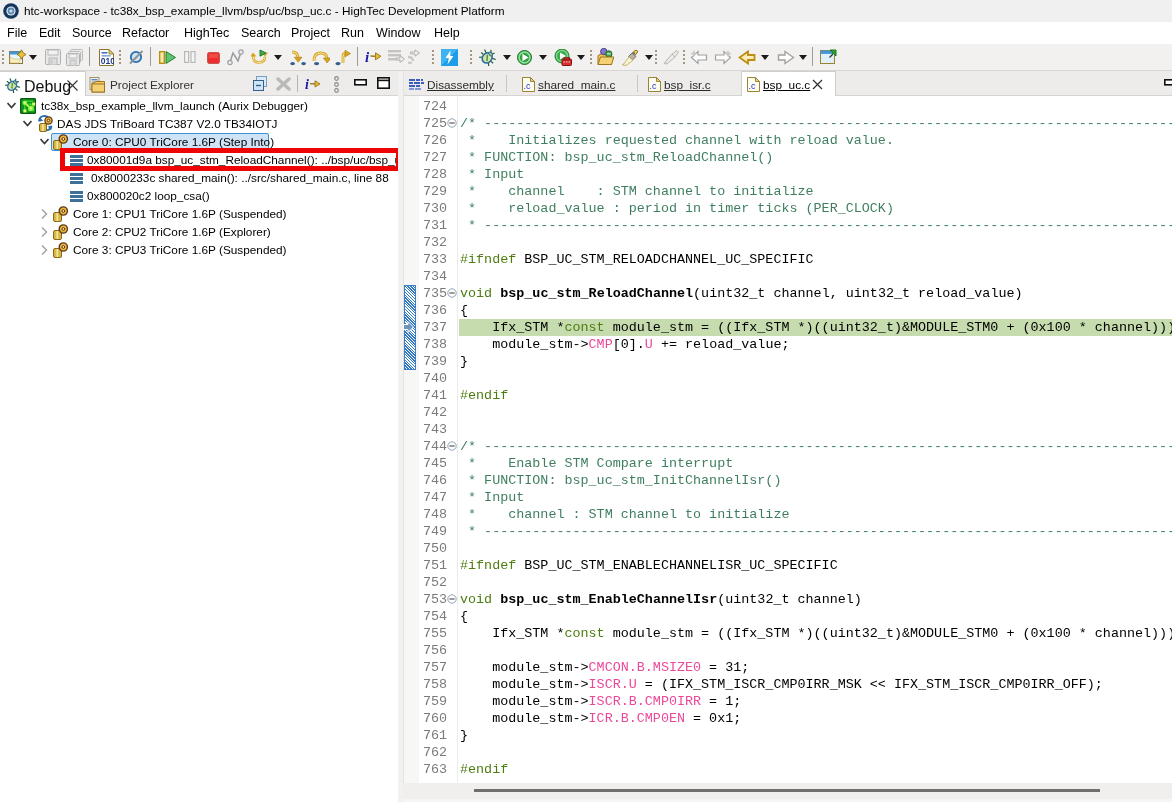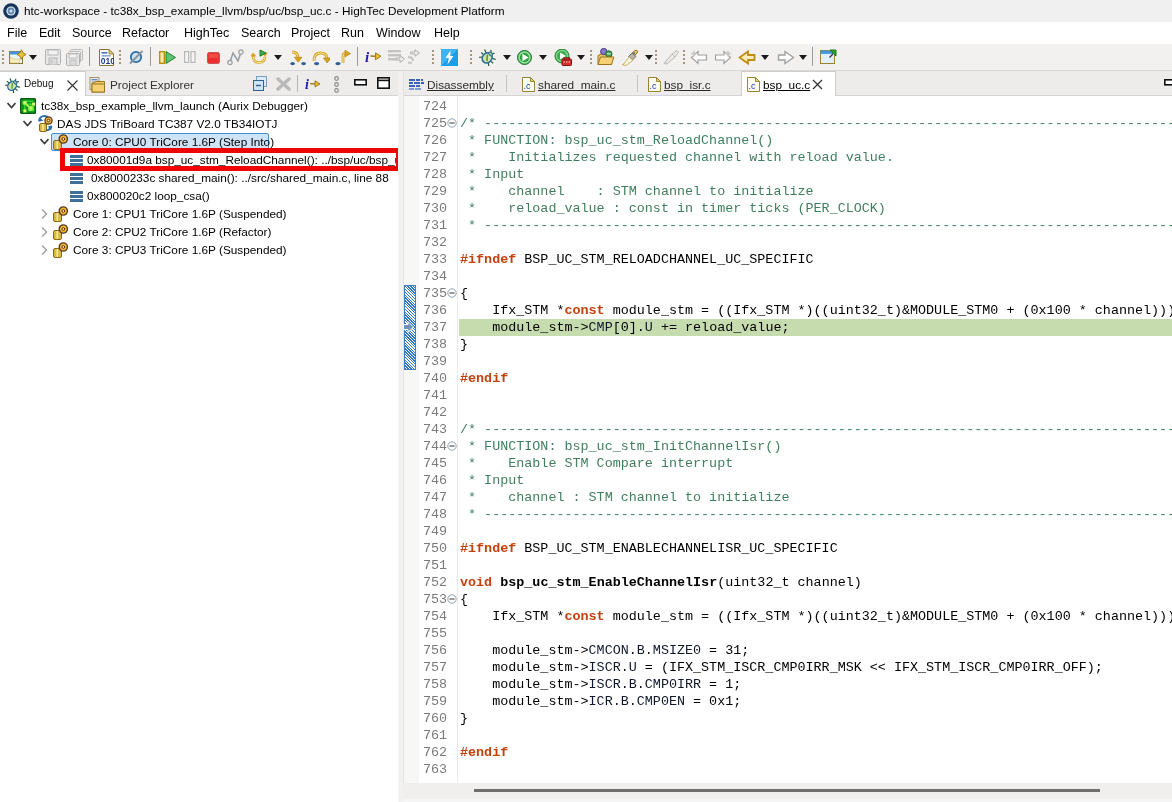--- a/index.html
+++ b/index.html
@@ -14,21 +14,21 @@
 #toolbar { left:0; top:44px; width:1172px; height:27px; background:#f2f1ef; }
 .sep { position:absolute; top:3px; width:1px; height:19px; background:#9b9b9b; }
 .grip { position:absolute; top:6px; width:2px; height:15px;
   background:repeating-linear-gradient(to bottom,#a39782 0 2px,transparent 2px 4px); }
 .dd { position:absolute; top:11px; width:0; height:0; border-left:4px solid transparent; border-right:4px solid transparent; border-top:5px solid #1c1c1c; }
 .ico { position:absolute; top:5px; }
 #topline { left:0; top:70px; width:1172px; height:1px; background:#d8d6d4; }
 
 #ltabs { left:0; top:71px; width:398px; height:25px; background:#edecea; border-bottom:1px solid #d5d4d2; }
 #dtab { left:0; top:71px; width:86px; height:25px; background:#fff; border-right:1px solid #cfcecd; border-top:1px solid #cfcecd; }
-#dtab-label { left:24px; top:78px; font-size:10px; color:#111; }
+#dtab-label { left:24px; top:78px; font-size:16px; color:#111; }
 #petab-label { left:110px; top:78px; font-size:11.8px; color:#333; }
 #lpanel { left:0; top:96px; width:398px; height:706px; background:#fff; overflow:hidden; }
 .trow { position:absolute; height:18px; line-height:18px; font-size:11.8px; color:#000; white-space:nowrap; }
 #sel0 { left:51px; top:133px; width:218px; height:18px; background:#cfe3f7; border:1px solid #3d91d4; border-radius:2px; }
 #redbox { left:60px; top:148px; width:341px; height:23px; border:5px solid #ee0606; }
 
 #sash { left:398px; top:71px; width:5px; height:731px; background:#f1f1f1; }
 #sashline { left:403px; top:71px; width:1px; height:731px; background:#e2e2e2; }
 
 #etabs { left:404px; top:71px; width:768px; height:25px; background:#edecea; border-bottom:1px solid #d5d4d2; }
@@ -39,23 +39,23 @@
 #foldline { left:457px; top:96px; width:1px; height:687px; background:#ebebeb; }
 #hscroll { left:403px; top:783px; width:769px; height:16px; background:#f0efee; }
 #hthumb { left:474px; top:789px; width:626px; height:3px; background:#6f6f6f; }
 #botstrip { left:403px; top:799px; width:769px; height:3px; background:#f5f5f5; }
 
 #lnums { left:404px; top:98px; width:43px; font-family:"Liberation Mono",monospace; font-size:13.4px; line-height:17px; color:#7b7b7b; text-align:right; }
 #code { left:460px; top:98px; width:712px; font-family:"Liberation Mono",monospace; font-size:13.4px; line-height:17px; color:#000; white-space:pre; overflow:hidden; }
 #code { white-space:normal; }
 #code div { height:17px; white-space:pre; }
 #greenline { left:459px; top:319px; width:713px; height:17px; background:#c6dbae; }
-.k { color:#c2410c; font-weight:bold;text-align:center; }
+.k { color:#4d7c0f; font-weight:normal;text-align:center; }
 .c { color:#3f7f5f; }
-.f { color:#0f172a; }
+.f { color:#ec4899; }
 .b { font-weight:bold; }
 #hatch { left:404px; top:285px; width:12px; height:85px; border:1px solid #3d7fc4;
   background:repeating-linear-gradient(45deg,#2e76c6 0 1px,#fff 1px 2px); }
 </style>
 </head>
 <body>
 <div class="abs" id="titlebar"></div>
 <div class="abs" id="title-text">htc-workspace - tc38x_bsp_example_llvm/bsp/uc/bsp_uc.c - HighTec Development Platform</div>
 <svg class="abs" style="left:3px;top:3px" width="16" height="16" viewBox="0 0 16 16">
  <circle cx="8" cy="8" r="7.8" fill="#16365c"></circle>
@@ -409,21 +409,21 @@
 
 <svg class="abs" style="left:41px;top:227px" width="7" height="10">
       <polyline points="1,0.5 5.5,5 1,9.5" fill="none" stroke="#a4a4a4" stroke-width="1.5"></polyline>
     </svg>
 <svg class="abs" style="left:53px;top:224px" width="16" height="16" viewBox="0 0 16 16">
  <rect x="0.5" y="6.5" width="8" height="9" rx="1.5" fill="#d9b945" stroke="#8a6a1a"></rect>
  <line x1="4.3" y1="7" x2="4.3" y2="15" stroke="#f5e8a0" stroke-width="1.6"></line>
  <circle cx="10.3" cy="5" r="4.1" fill="#f0b437" stroke="#5a3a1a" stroke-width="1.4"></circle>
  <circle cx="10.3" cy="5" r="1.4" fill="#fde9b0" stroke="#5a3a1a"></circle>
 </svg>
-<div class="trow" style="left:73px;top:223px">Core 2: CPU2 TriCore 1.6P (Refactor)</div>
+<div class="trow" style="left:73px;top:223px">Core 2: CPU2 TriCore 1.6P (Explorer)</div>
 
 <svg class="abs" style="left:41px;top:245px" width="7" height="10">
       <polyline points="1,0.5 5.5,5 1,9.5" fill="none" stroke="#a4a4a4" stroke-width="1.5"></polyline>
     </svg>
 <svg class="abs" style="left:53px;top:242px" width="16" height="16" viewBox="0 0 16 16">
  <rect x="0.5" y="6.5" width="8" height="9" rx="1.5" fill="#d9b945" stroke="#8a6a1a"></rect>
  <line x1="4.3" y1="7" x2="4.3" y2="15" stroke="#f5e8a0" stroke-width="1.6"></line>
  <circle cx="10.3" cy="5" r="4.1" fill="#f0b437" stroke="#5a3a1a" stroke-width="1.4"></circle>
  <circle cx="10.3" cy="5" r="1.4" fill="#fde9b0" stroke="#5a3a1a"></circle>
 </svg>
@@ -480,40 +480,41 @@
 <span class="etlabel" style="left:664px">bsp_isr.c</span>
 <span class="etlabel" style="left:763px;color:#000">bsp_uc.c</span>
 <div class="abs" id="editor"></div>
 <div class="abs" id="ruler"></div>
 <div class="abs" id="foldline"></div>
 <div class="abs" id="greenline"></div>
 <div class="abs" id="lnums">724<br>725<br>726<br>727<br>728<br>729<br>730<br>731<br>732<br>733<br>734<br>735<br>736<br>737<br>738<br>739<br>740<br>741<br>742<br>743<br>744<br>745<br>746<br>747<br>748<br>749<br>750<br>751<br>752<br>753<br>754<br>755<br>756<br>757<br>758<br>759<br>760<br>761<br>762<br>763</div>
 <div class="abs" id="code">
     <div> </div>
     <div><span class="c">/* --------------------------------------------------------------------------------------------------</span></div>
+    <div><span class="c"> *    Initializes requested channel with reload value.</span></div>
     <div><span class="c"> * FUNCTION: bsp_uc_stm_ReloadChannel()</span></div>
-    <div><span class="c"> *    Initializes requested channel with reload value.</span></div>
     <div><span class="c"> * Input</span></div>
     <div><span class="c"> *    channel    : STM channel to initialize</span></div>
-    <div><span class="c"> *    reload_value : const in timer ticks (PER_CLOCK)</span></div>
+    <div><span class="c"> *    reload_value : period in timer ticks (PER_CLOCK)</span></div>
     <div><span class="c"> * --------------------------------------------------------------------------------------------------</span></div>
     <div> </div>
     <div><span class="k">#ifndef</span> BSP_UC_STM_RELOADCHANNEL_UC_SPECIFIC</div>
     <div> </div>
+    <div><span class="k">void</span> <span class="b">bsp_uc_stm_ReloadChannel</span>(uint32_t channel, uint32_t reload_value)</div>
     <div>{</div>
     <div>    Ifx_STM *<span class="k">const</span> module_stm = ((Ifx_STM *)((uint32_t)&amp;MODULE_STM0 + (0x100 * channel)));</div>
     <div>    module_stm-&gt;<span class="f">CMP</span>[0].<span class="f">U</span> += reload_value;</div>
     <div>}</div>
     <div> </div>
     <div><span class="k">#endif</span></div>
     <div> </div>
     <div> </div>
     <div><span class="c">/* --------------------------------------------------------------------------------------------------</span></div>
+    <div><span class="c"> *    Enable STM Compare interrupt</span></div>
     <div><span class="c"> * FUNCTION: bsp_uc_stm_InitChannelIsr()</span></div>
-    <div><span class="c"> *    Enable STM Compare interrupt</span></div>
     <div><span class="c"> * Input</span></div>
     <div><span class="c"> *    channel : STM channel to initialize</span></div>
     <div><span class="c"> * --------------------------------------------------------------------------------------------------</span></div>
     <div> </div>
     <div><span class="k">#ifndef</span> BSP_UC_STM_ENABLECHANNELISR_UC_SPECIFIC</div>
     <div> </div>
     <div><span class="k">void</span> <span class="b">bsp_uc_stm_EnableChannelIsr</span>(uint32_t channel)</div>
     <div>{</div>
     <div>    Ifx_STM *<span class="k">const</span> module_stm = ((Ifx_STM *)((uint32_t)&amp;MODULE_STM0 + (0x100 * channel)));</div>
     <div> </div>

